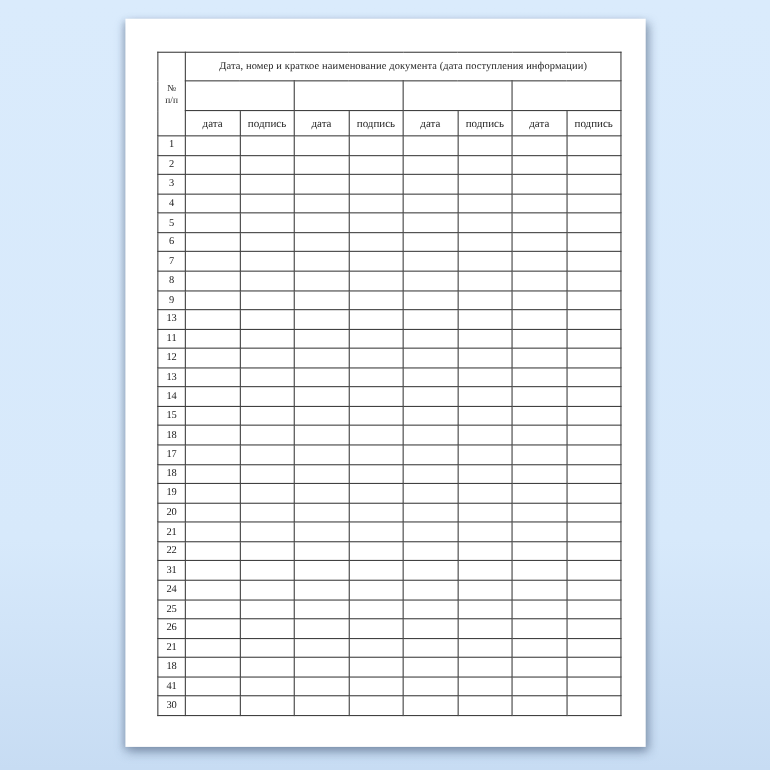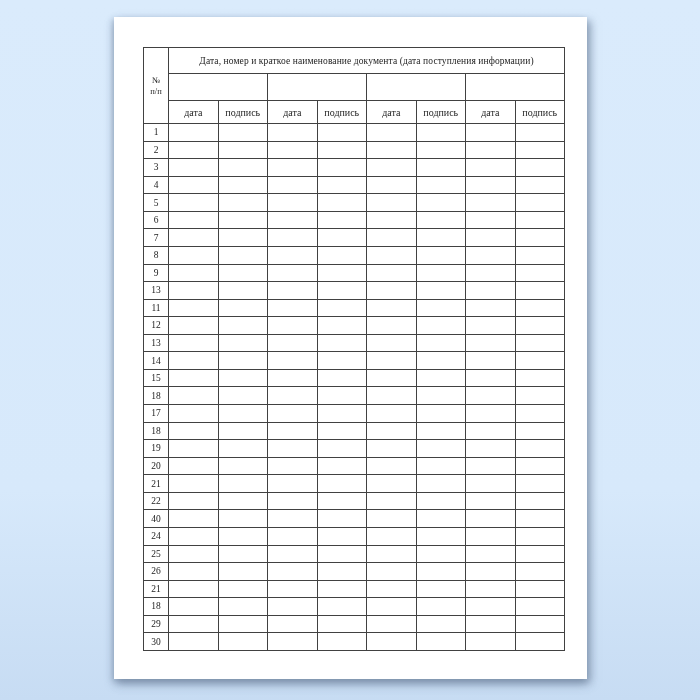--- a/index.html
+++ b/index.html
@@ -344,21 +344,21 @@
           <td class="empty-cell"></td>
           <td class="empty-cell"></td>
           <td class="empty-cell"></td>
           <td class="empty-cell"></td>
           <td class="empty-cell"></td>
           <td class="empty-cell"></td>
           <td class="empty-cell"></td>
           <td class="empty-cell"></td>
         </tr>
         <tr>
-          <td class="num-cell">40</td>
+          <td class="num-cell">31</td>
           <td class="empty-cell"></td>
           <td class="empty-cell"></td>
           <td class="empty-cell"></td>
           <td class="empty-cell"></td>
           <td class="empty-cell"></td>
           <td class="empty-cell"></td>
           <td class="empty-cell"></td>
           <td class="empty-cell"></td>
         </tr>
         <tr>
@@ -410,21 +410,21 @@
           <td class="empty-cell"></td>
           <td class="empty-cell"></td>
           <td class="empty-cell"></td>
           <td class="empty-cell"></td>
           <td class="empty-cell"></td>
           <td class="empty-cell"></td>
           <td class="empty-cell"></td>
           <td class="empty-cell"></td>
         </tr>
         <tr>
-          <td class="num-cell">29</td>
+          <td class="num-cell">41</td>
           <td class="empty-cell"></td>
           <td class="empty-cell"></td>
           <td class="empty-cell"></td>
           <td class="empty-cell"></td>
           <td class="empty-cell"></td>
           <td class="empty-cell"></td>
           <td class="empty-cell"></td>
           <td class="empty-cell"></td>
         </tr>
         <tr>

